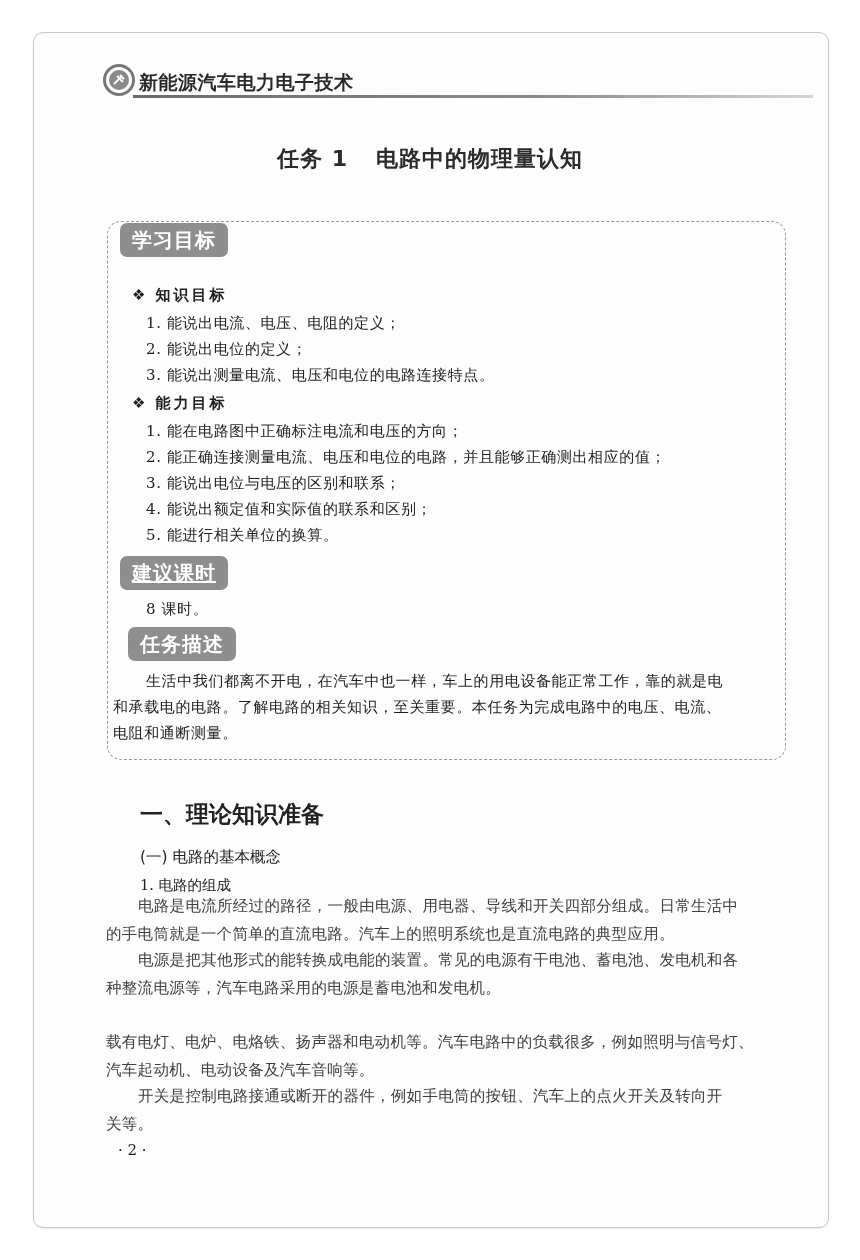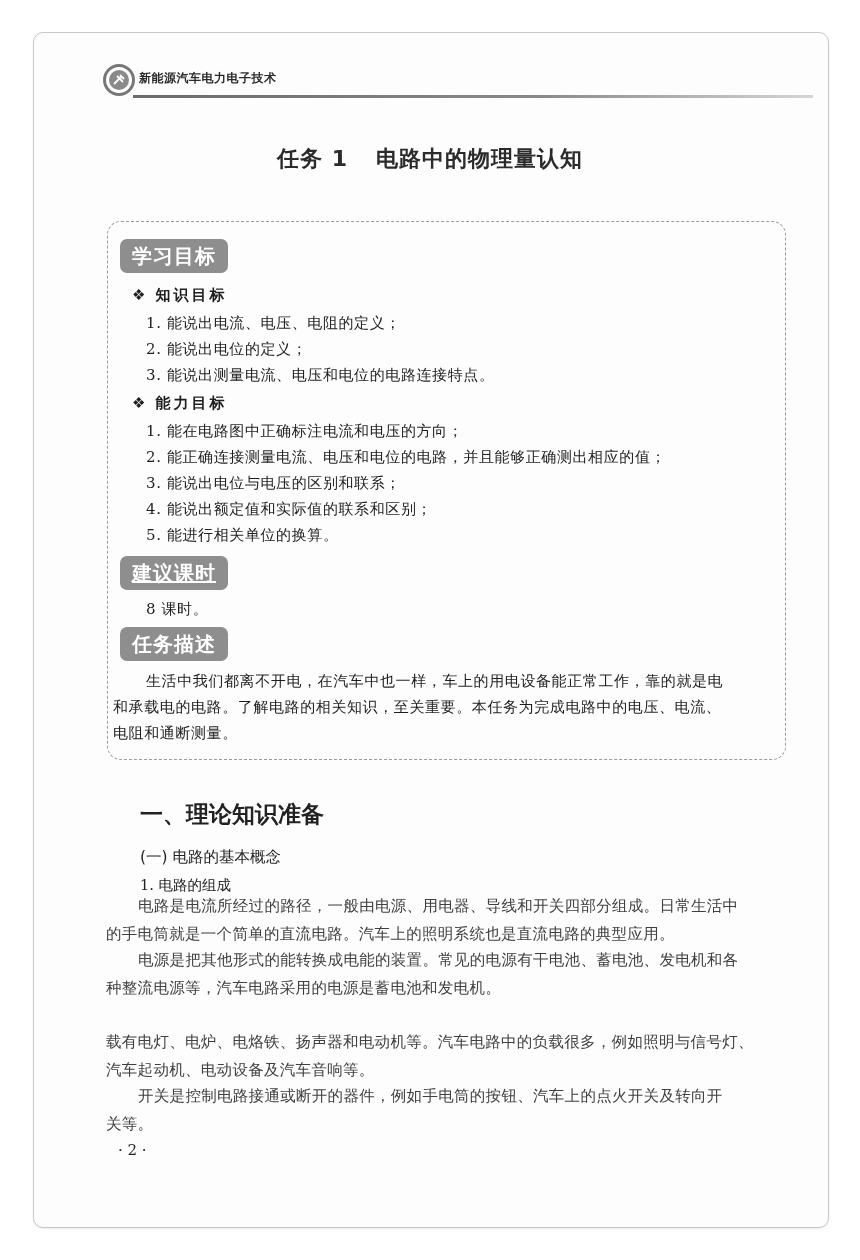--- a/index.html
+++ b/index.html
@@ -19,21 +19,21 @@
     position:absolute; left:0; top:0; width:32px; height:32px; border-radius:50%;
     border:3px solid #777; box-sizing:border-box; background:#fff;
     display:flex; align-items:center; justify-content:center;
   }
   .header-logo-inner {
     width:20px; height:20px; border-radius:50%; background:#8a8a8a;
     display:flex; align-items:center; justify-content:center;
   }
   .header-title {
     position:absolute; left:36px; top:6px; font-family:"DejaVu Sans","Liberation Sans",sans-serif;
-    font-size:12px; font-weight:bold; color:#2a2a2a; letter-spacing:0.5px;
+    font-size:19px; font-weight:bold; color:#2a2a2a; letter-spacing:0.5px;
   }
   .header-rule {
     position:absolute; left:30px; top:31px; width:680px; height:3px;
     background:linear-gradient(to right,#6b6b6b 0%,#8a8a8a 60%,#d5d5d5 100%);
   }
   .task-title {
     position:absolute; left:0; width:860px; top:144px; text-align:center;
     font-family:"DejaVu Sans","Liberation Sans",sans-serif; font-size:22px; font-weight:bold; color:#2b2b2b;
     letter-spacing:1px;
   }
@@ -77,42 +77,42 @@
   <div class="header-title">新能源汽车电力电子技术</div>
   <div class="header-rule"></div>
 </div>
 
 <div class="task-title">
   <span class="num">任务 1</span><span>电路中的物理量认知</span>
 </div>
 
 <div class="box"></div>
 
-<div class="tag" style="top:239px;text-align:center;">学习目标</div>
+<div class="tag" style="top:223px;text-align:center;">学习目标</div>
 
 <div class="sub-head" style="left:132px; top:286px;">
   <span class="dia">❖</span><span>知识目标</span>
 </div>
 <div class="line" style="left:146px; top:314px;">1. 能说出电流、电压、电阻的定义；</div>
 <div class="line" style="left:146px; top:340px;">2. 能说出电位的定义；</div>
 <div class="line" style="left:146px; top:366px;">3. 能说出测量电流、电压和电位的电路连接特点。</div>
 
 <div class="sub-head" style="left:132px; top:394px;">
   <span class="dia">❖</span><span>能力目标</span>
 </div>
 <div class="line" style="left:146px; top:422px;">1. 能在电路图中正确标注电流和电压的方向；</div>
 <div class="line" style="left:146px; top:448px;">2. 能正确连接测量电流、电压和电位的电路，并且能够正确测出相应的值；</div>
 <div class="line" style="left:146px; top:474px;">3. 能说出电位与电压的区别和联系；</div>
 <div class="line" style="left:146px; top:500px;">4. 能说出额定值和实际值的联系和区别；</div>
 <div class="line" style="left:146px; top:526px;">5. 能进行相关单位的换算。</div>
 
 <div class="tag" style="top:556px;text-decoration:underline;">建议课时</div>
 <div class="line" style="left:146px; top:600px;">8 课时。</div>
 
-<div class="tag" style="top:627px;">任务描述</div>
+<div class="tag" style="top:627px;margin-left:8px;">任务描述</div>
 <div class="line" style="left:146px; top:672px;">生活中我们都离不开电，在汽车中也一样，车上的用电设备能正常工作，靠的就是电</div>
 <div class="line" style="left:113px; top:698px;">和承载电的电路。了解电路的相关知识，至关重要。本任务为完成电路中的电压、电流、</div>
 <div class="line" style="left:113px; top:724px;">电阻和通断测量。</div>
 
 <div class="sec1">一、理论知识准备</div>
 <div class="sec2">(一) 电路的基本概念</div>
 <div class="sec3">1. 电路的组成</div>
 
 <div class="para" style="top:892px;">
   <span class="indent"></span><span>电路是电流所经过的路径，一般由电源、用电器、导线和开关四部分组成。日常生活中</span><br><span>的手电筒就是一个简单的直流电路。汽车上的照明系统也是直流电路的典型应用。</span>

